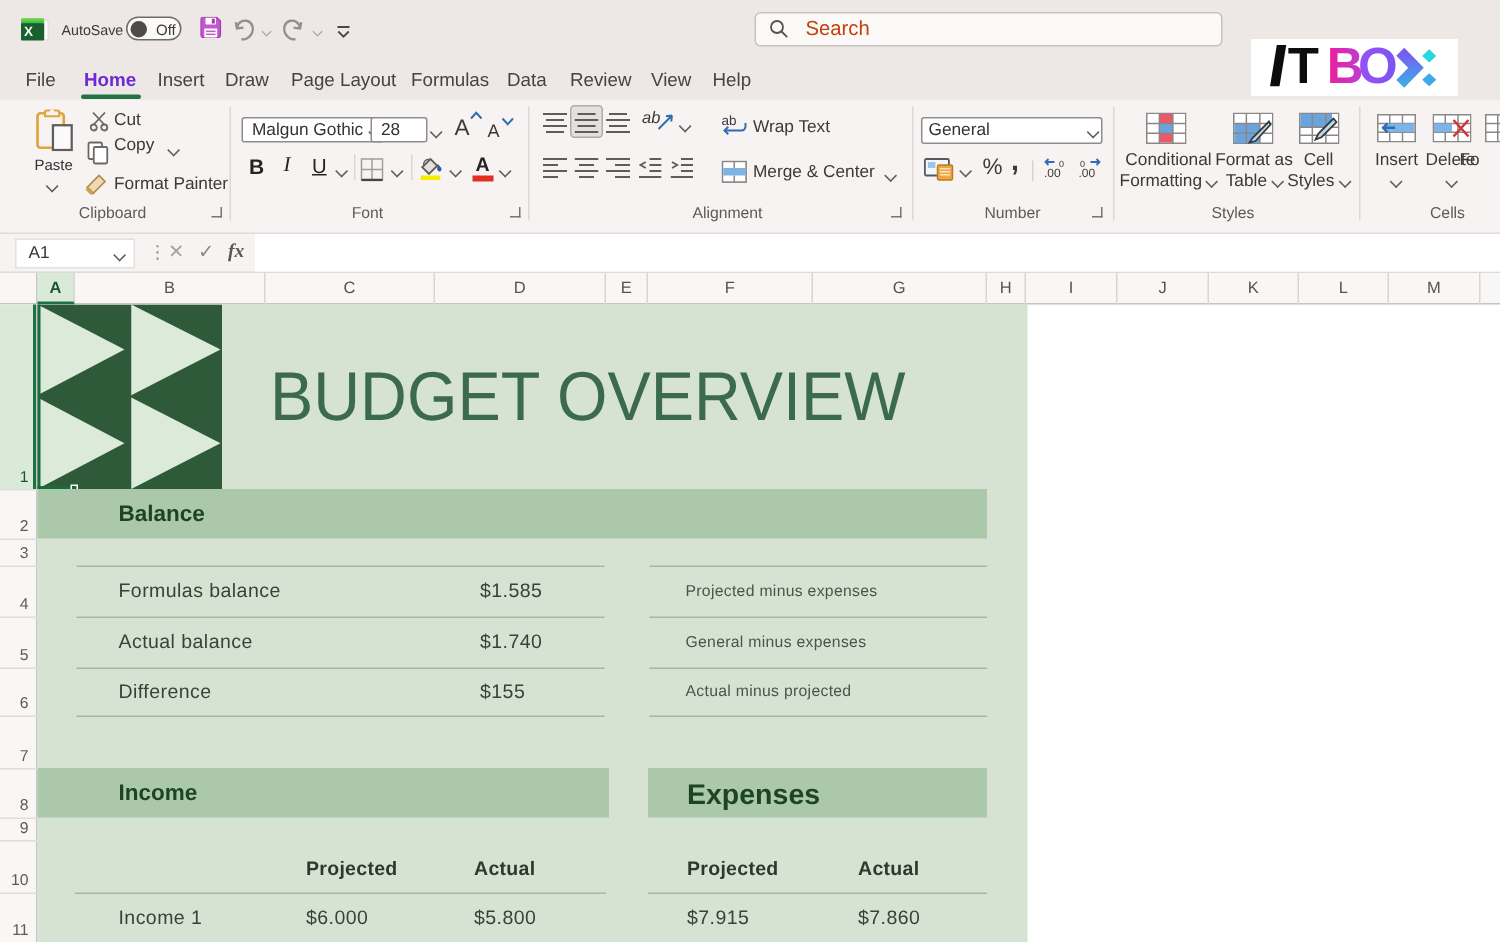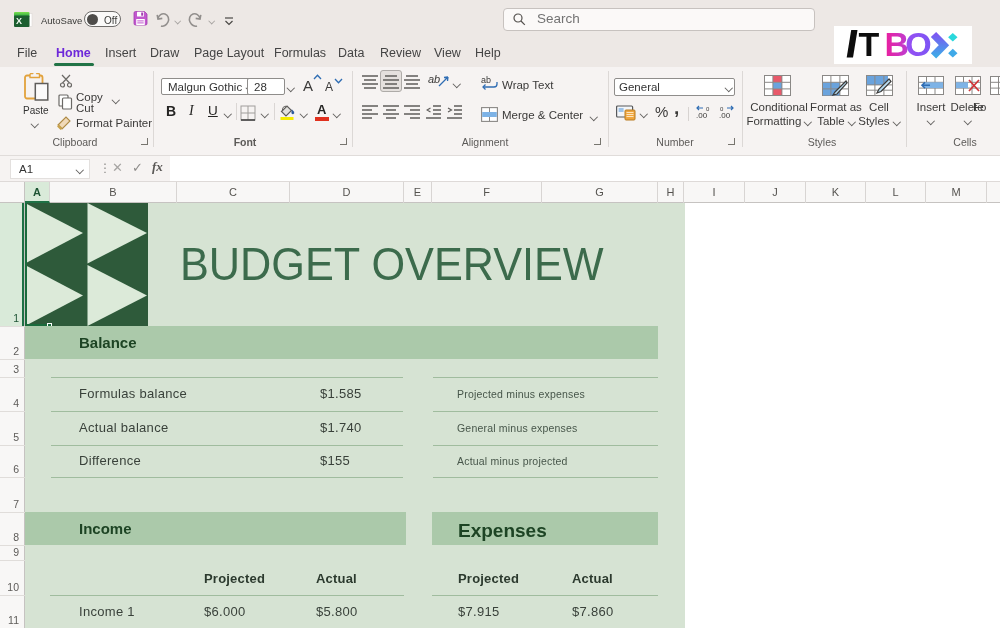--- a/index.html
+++ b/index.html
@@ -74,21 +74,21 @@
   <svg class="abs" style="left:223px;top:17px" width="12" height="10" viewBox="0 0 12 10">
     <path d="M2 1 h8" stroke="#4a4845" stroke-width="1.2"></path>
     <path d="M2.5 4 l3.5 3.5 L9.5 4" fill="none" stroke="#4a4845" stroke-width="1.2"></path>
   </svg>
 
   <div class="abs" style="left:503px;top:8px;width:312px;height:23px;background:#fbf9f8;border:1px solid #c7c2bf;border-radius:4px;"></div>
   <svg class="abs" style="left:513px;top:13px" width="13" height="13" viewBox="0 0 13 13">
     <circle cx="5" cy="5" r="4" fill="none" stroke="#55524f" stroke-width="1.2"></circle>
     <path d="M8 8 L11.8 11.8" stroke="#55524f" stroke-width="1.2"></path>
   </svg>
-  <div class="abs" style="left:537px;top:11px;font-size:13.5px;color:#737373;">Search</div>
+  <div class="abs" style="left:537px;top:11px;font-size:13.5px;color:#c2410c;">Search</div>
 </div>
 
 <div class="abs" style="left:834px;top:26px;width:138px;height:38px;background:#fff;z-index:50;"></div>
 <svg class="abs" style="left:845px;top:29px;z-index:51" width="115" height="30" viewBox="0 0 115 30">
   <defs>
     <linearGradient id="bg1" x1="0" y1="0" x2="1" y2="0">
       <stop offset="0" stop-color="#ec1e9c"></stop>
         <stop offset="1" stop-color="#bb3fd4"></stop>
     </linearGradient>
     <linearGradient id="og1" x1="0" y1="0" x2="1" y2="0">
@@ -131,21 +131,21 @@
     <rect x="11.3" y="10.5" width="12.5" height="16.5" fill="#fbfafa" stroke="#5f5d5b" stroke-width="1.5"></rect>
   </svg>
   <div class="rtext" style="left:23px;top:38px;font-size:10px;color:#333;">Paste</div>
   <span class="chev abs" style="left:31px;top:53px;"></span>
 
   <svg class="abs" style="left:59px;top:7px" width="14" height="14" viewBox="0 0 14 14">
     <path d="M3 1 L10.5 9 M11 1 L3.5 9" stroke="#6b6966" stroke-width="1.2" fill="none"></path>
     <circle cx="3.5" cy="11" r="2" fill="none" stroke="#6b6966" stroke-width="1.2"></circle>
     <circle cx="10.5" cy="11" r="2" fill="none" stroke="#6b6966" stroke-width="1.2"></circle>
   </svg>
-  <div class="rtext" style="left:76px;top:7px;margin-top:28px;">Cut</div>
+  <div class="rtext" style="left:76px;top:7px;">Cut</div>
 
   <svg class="abs" style="left:58px;top:27px" width="15" height="16" viewBox="0 0 15 16">
     <rect x="1" y="1" width="9" height="11" rx="1" fill="#fff" stroke="#6b6966" stroke-width="1.2"></rect>
     <rect x="4.5" y="4" width="9" height="11" rx="1" fill="#fff" stroke="#6b6966" stroke-width="1.2"></rect>
   </svg>
   <div class="rtext" style="left:76px;top:24px;">Copy</div>
   <span class="chev abs" style="left:112px;top:29px;"></span>
 
   <svg class="abs" style="left:56px;top:49px" width="16" height="15" viewBox="0 0 16 15">
     <path d="M2 9 L10 1 L14 5 L6 13 Z" fill="#f0d9b8" stroke="#ae8a44" stroke-width="1.1"></path>
@@ -185,21 +185,21 @@
     <path d="M2.5 8.5 L8 3 L12.5 7.5 L7 13 Z" fill="#e3e1de" stroke="#5f5d5b" stroke-width="1.2"></path>
     <path d="M3.5 7.5 Q3 3.5 7 3.2" fill="none" stroke="#5f5d5b" stroke-width="1"></path>
     <path d="M12.8 6.2 L14.8 8.5 q1.2 1.6 -0.2 2.6 q-1.6 0.6 -2.2-1.2 Z" fill="#2f5b9d"></path>
     <rect x="1.5" y="14" width="13" height="3" fill="#f5ec00"></rect>
   </svg>
   <span class="chev abs" style="left:300px;top:43px;"></span>
 
   <div class="abs" style="left:317px;top:35px;font-size:13px;font-weight:bold;color:#252423;">A</div>
   <div class="abs" style="left:315px;top:50px;width:14px;height:3.5px;background:#e0301e;"></div>
   <span class="chev abs" style="left:333px;top:43px;"></span>
-  <div class="glabel" style="left:185px;font-weight:bold;">Font</div>
+  <div class="glabel" style="left:185px;">Font</div>
   <div class="launch" style="left:340px;"></div>
   <div class="vsep" style="left:352px;"></div>
 
   <svg class="abs" style="left:362px;top:8px" width="16" height="14" viewBox="0 0 16 14">
       <path d="M0 1 H16 M2 5 H14 M0 9 H16 M2 13 H14" stroke="#5f5d5b" stroke-width="1.4"></path>
     </svg>
   <div class="abs" style="left:380px;top:3px;width:22px;height:22px;background:#e4e0dd;border:1px solid #aeaba8;border-radius:3px;"></div>
   <svg class="abs" style="left:383px;top:8px" width="16" height="14" viewBox="0 0 16 14">
       <path d="M2 1 H14 M0 5 H16 M2 9 H14 M0 13 H16" stroke="#5f5d5b" stroke-width="1.4"></path>
     </svg>

